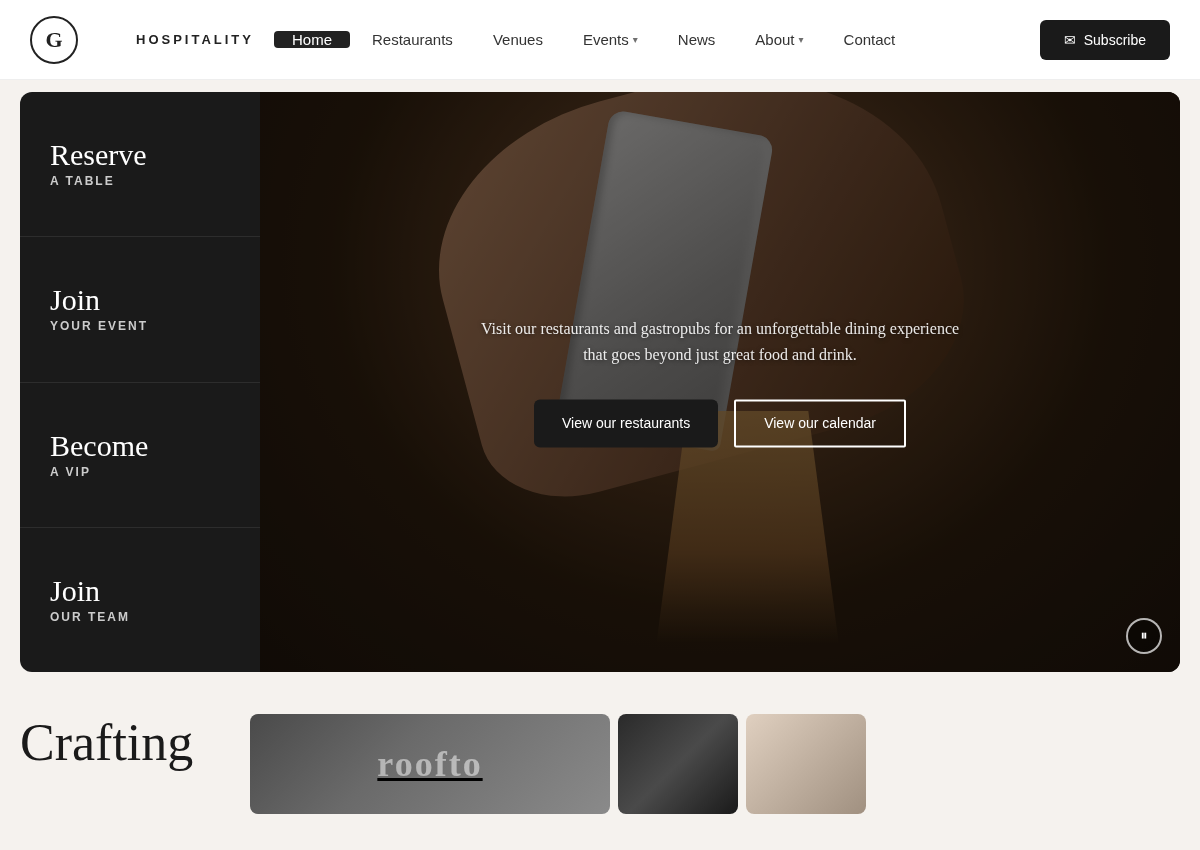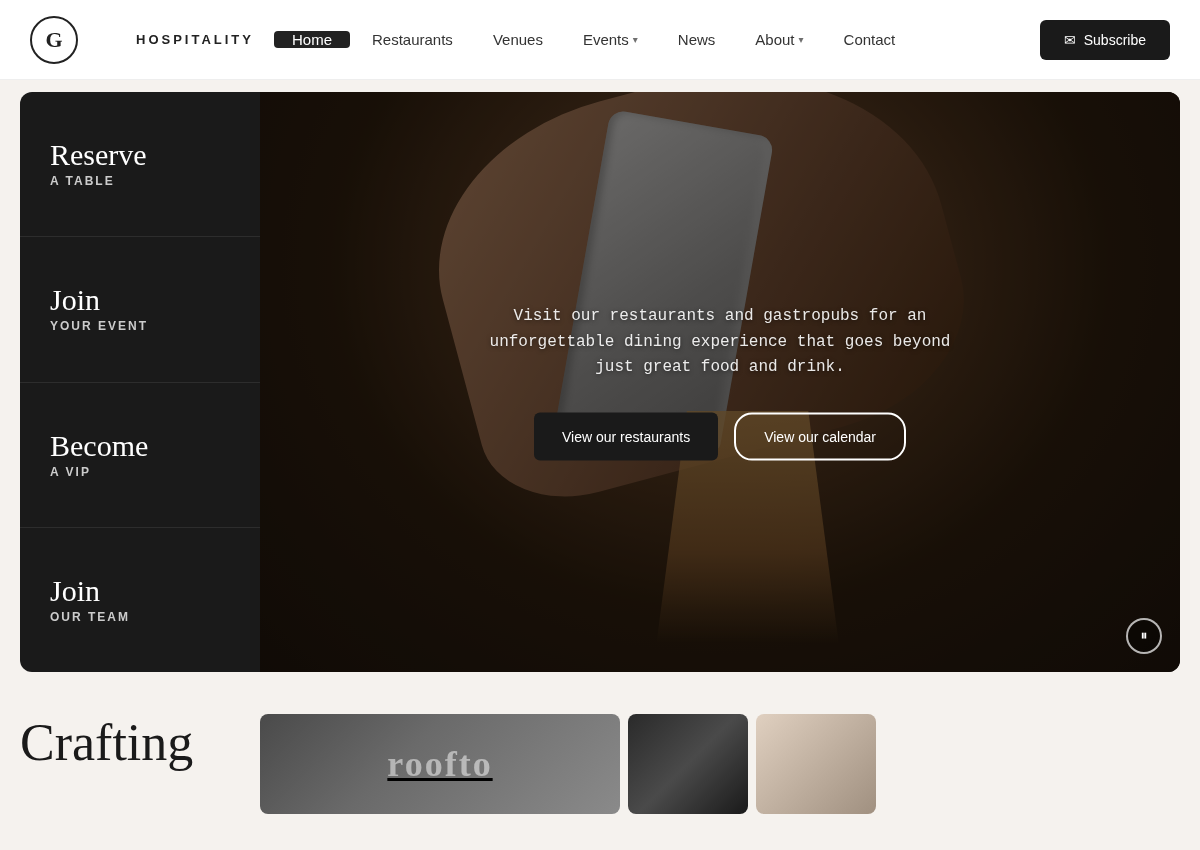--- a/index.html
+++ b/index.html
@@ -202,21 +202,21 @@
     .hero-title {
       font-family: Georgia, 'Times New Roman', serif;
       font-size: 52px;
       font-weight: 400;
       color: #fff;
       line-height: 1.2;
       margin-bottom: 20px;
       text-shadow: 0 2px 8px rgba(0,0,0,0.5);
     }
     .hero-subtitle {
-      font-family: Liberation Mono, monospace;
+      font-family: Liberation Serif, serif;
       font-size: 16px;
       color: rgba(255,255,255,0.9);
       line-height: 1.6;
       margin-bottom: 32px;
       max-width: 500px;
       margin-left: auto;
       margin-right: auto;
       text-shadow: 0 1px 4px rgba(0,0,0,0.5);
     }
     .hero-buttons {
@@ -234,21 +234,21 @@
       border-radius: 6px;
       cursor: pointer;
     }
     .btn-secondary {
       background: transparent;
       color: #fff;
       border: 2px solid #fff;
       padding: 14px 28px;
       font-size: 14px;
       font-family: Arial, sans-serif;
-      border-radius: 18px;
+      border-radius: 2px;
       cursor: pointer;
     }
     .pause-btn {
       position: absolute;
       bottom: 18px;
       right: 18px;
       z-index: 3;
       width: 36px;
       height: 36px;
       border-radius: 50%;
@@ -259,21 +259,21 @@
       justify-content: center;
       cursor: pointer;
       color: #fff;
       font-size: 14px;
     }
 
     
     .bottom-section {
       display: flex;
       padding: 30px 20px 0;
-      gap: 40px;
+      gap: 30px;
       align-items: flex-start;
     }
     .crafting-text {
       font-family: Georgia, serif;
       font-size: 52px;
       font-weight: 400;
       color: #1a1a1a;
       line-height: 1.1;
       min-width: 200px;
     }

